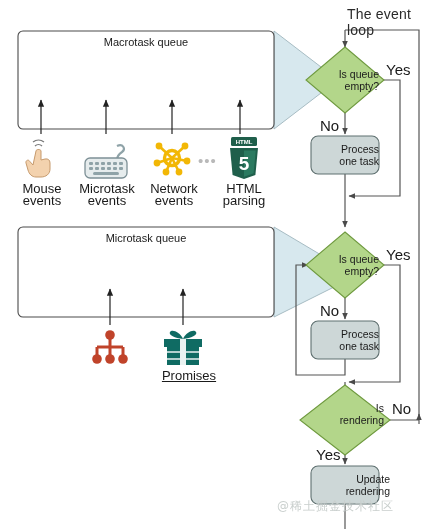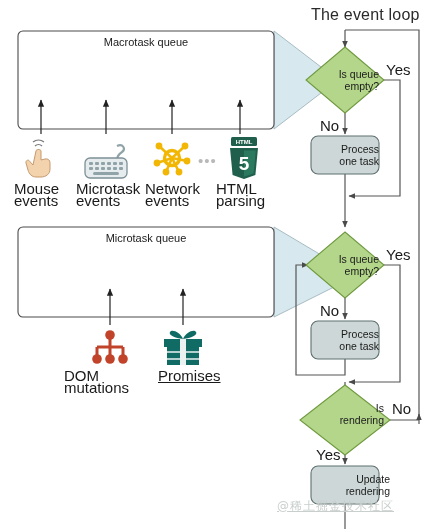--- a/index.html
+++ b/index.html
@@ -6,36 +6,36 @@
   body{
     width:436px;height:529px;position:relative;overflow:hidden;
     font-family:"Liberation Sans","DejaVu Sans",sans-serif;
     color:#1a1a1a;
   }
   #stage{position:absolute;left:0;top:0;width:436px;height:529px;}
   #stage svg{position:absolute;left:0;top:0;}
 
   .lbl{position:absolute;}
   .title-evt{
-    font-size:16px;color:#2a2a2a;letter-spacing:.2px;
+    font-size:14px;color:#2a2a2a;letter-spacing:.2px;margin-left:36px;
   }
   .queue-title{
     font-size:11px;color:#1a1a1a;text-align:center;width:100%;
   }
   .icon-cap{
-    font-size:15px;line-height:12px;color:#1a1a1a;
+    font-size:13px;line-height:12px;text-align:center;color:#1a1a1a;
   }
   .node-txt{
     font-size:10.5px;line-height:12px;text-align:right;color:#1a1a1a;
   }
   .edge-lbl{font-size:15px;color:#1a1a1a;}
   .dots{font-size:15px;color:#b9b9b9;letter-spacing:1px;}
   .wm{
     position:absolute;font-size:12px;color:#c9cfcd;letter-spacing:1px;
-    font-family:"DejaVu Sans",sans-serif;white-space:nowrap;text-decoration:underline;
+    font-family:"DejaVu Sans",sans-serif;white-space:nowrap;
   }
 </style>
 </head>
 <body>
 
 <div id="stage">
 
   <svg width="436" height="529" viewBox="0 0 436 529">
     <defs>
       <marker id="ah" markerWidth="7" markerHeight="7" refX="5.6" refY="3" orient="auto">
@@ -209,21 +209,20 @@
     <div>Network</div>
     <div>events</div>
   </div>
   <div class="lbl icon-cap" style="left:216px;top:183px;width:56px;">
     <div>HTML</div>
     <div>parsing</div>
   </div>
 
   <div class="lbl dots" style="left:198px;top:152px;">•••</div>
 
-  <div class="lbl icon-cap" style="left:64px;top:370px;width:92px;">DOM mutations</div>
   <div class="lbl icon-cap" style="left:158px;top:370px;width:62px;text-decoration:underline;">Promises</div>
 
   <div class="lbl node-txt" style="left:311px;top:68px;width:68px;">
     <div>Is queue</div>
     <div>empty?</div>
   </div>
   <div class="lbl edge-lbl" style="left:386px;top:61px;">Yes</div>
   <div class="lbl edge-lbl" style="left:320px;top:117px;">No</div>
 
   <div class="lbl node-txt" style="left:311px;top:143px;width:68px;">

